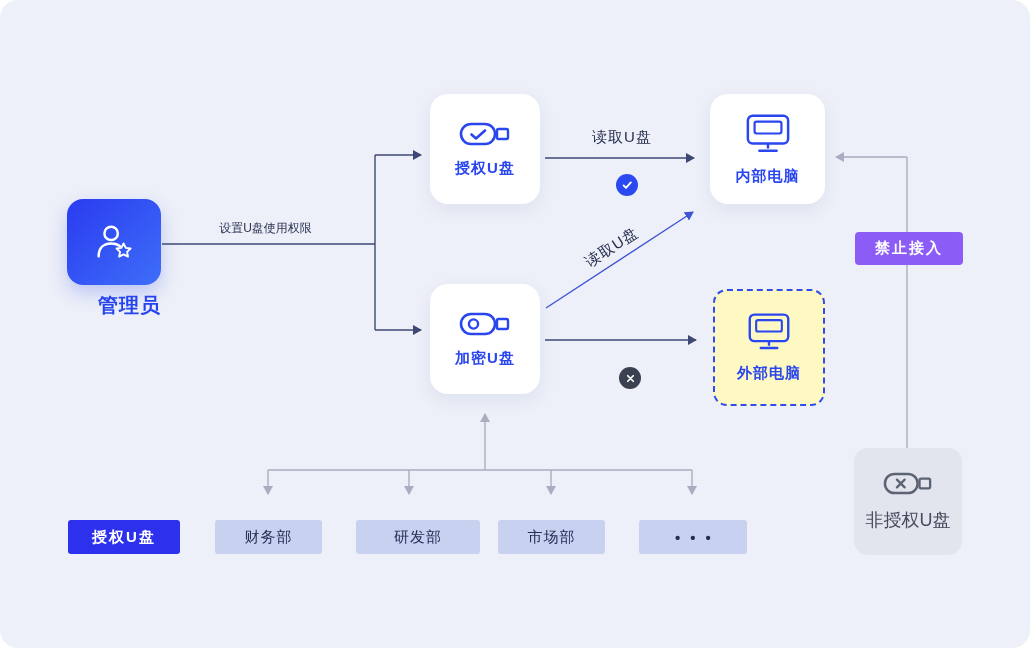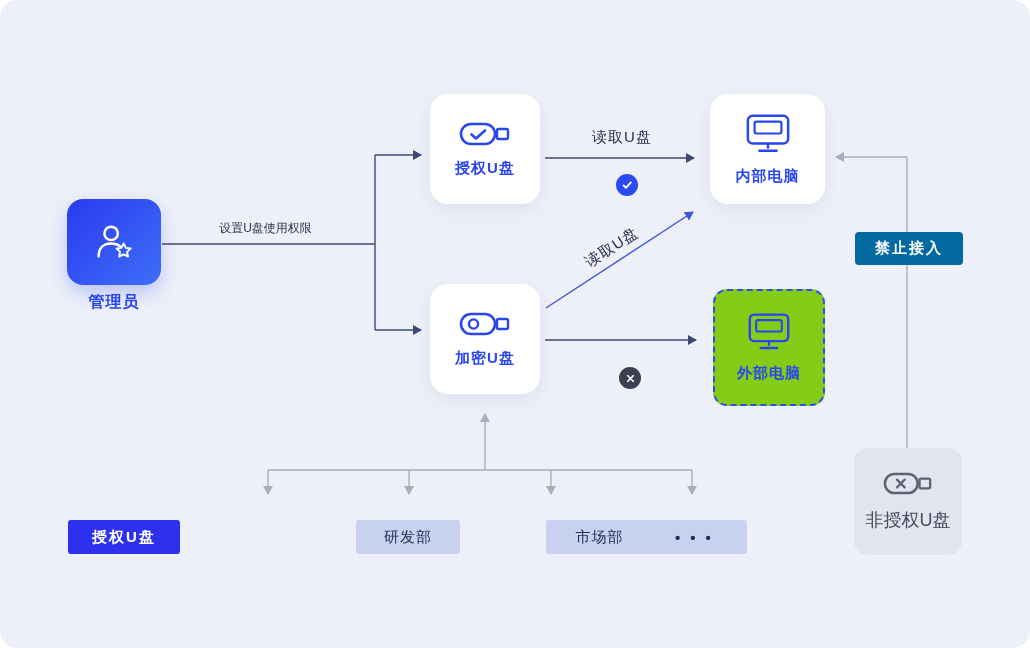--- a/index.html
+++ b/index.html
@@ -7,53 +7,53 @@
   .stage{position:relative;width:1030px;height:648px;margin:0 auto;background:#edf0f8;border-radius:18px;overflow:hidden;}
   .wires{position:absolute;left:0;top:0;z-index:1;}
 
   .card{position:absolute;z-index:2;background:#ffffff;border-radius:18px;display:flex;flex-direction:column;
         align-items:center;justify-content:center;gap:12px;box-shadow:0 6px 18px rgba(50,70,140,.08);}
   .card-label{font-size:15px;font-weight:bold;color:#2946ef;letter-spacing:1px;}
 
   .node-auth{left:430px;top:94px;width:110px;height:110px;}
   .node-int{left:710px;top:94px;width:115px;height:110px;}
   .node-enc{left:430px;top:284px;width:110px;height:110px;}
-  .node-ext{left:713px;top:289px;width:108px;height:113px;background:#84cc16;border:2px dashed #2f4cf0;border-radius:14px;box-shadow:none;}
+  .node-ext{left:713px;top:289px;width:108px;height:113px;background:#fef9c3;border:2px dashed #2f4cf0;border-radius:14px;box-shadow:none;}
   .node-unauth{left:854px;top:448px;width:108px;height:107px;background:#e2e5ee;border-radius:14px;box-shadow:none;}
   .muted-label{color:#454c5e;font-weight:500;font-size:18px;letter-spacing:0;}
 
   .admin-card{position:absolute;z-index:2;left:67px;top:199px;width:94px;height:86px;border-radius:16px;
               background:linear-gradient(135deg,#2a3bf0,#3e6ef8);display:flex;align-items:center;justify-content:center;
               box-shadow:0 8px 18px rgba(42,70,240,.25);}
-  .admin-label{position:absolute;z-index:2;left:67px;top:292px;width:94px;text-align:center;
-               font-size:16px;font-weight:bold;color:#2543ee;letter-spacing:1px;}
+  .admin-label{position:absolute;z-index:2;left:67px;top:292px;width:94px;text-align:right;
+               font-size:20px;font-weight:bold;color:#2543ee;letter-spacing:1px;}
 
   .note{position:absolute;z-index:2;font-size:12px;color:#2c3252;text-align:center;}
   .note1{left:163px;top:220px;width:205px;}
   .note2{left:158px;top:255px;width:215px;}
 
   .edge-label{position:absolute;z-index:2;font-size:15px;font-weight:500;color:#272e4e;text-align:center;letter-spacing:1px;}
   .lbl-read-top{left:557px;top:128px;width:130px;}
   .lbl-read-diag{left:552px;top:238px;width:120px;transform:rotate(-33deg);}
   .lbl-forbid{left:547px;top:306px;width:150px;}
 
   .mark-circle{position:absolute;z-index:3;width:22px;height:22px;border-radius:50%;display:flex;align-items:center;justify-content:center;}
   .chk{left:616px;top:174px;background:#2b49f0;}
   .xmark{left:619px;top:367px;background:#3b4150;}
 
   .badge{position:absolute;z-index:3;display:flex;align-items:center;justify-content:center;color:#ffffff;
          font-weight:bold;font-size:15px;letter-spacing:2px;}
-  .badge-forbid{left:855px;top:232px;width:108px;height:33px;background:#0369a1;border-radius:4px;}
+  .badge-forbid{left:855px;top:232px;width:108px;height:33px;background:#8b5cf6;border-radius:4px;}
   .badge-legend{left:68px;top:520px;width:112px;height:34px;background:#2d31ee;border-radius:3px;}
 
   .dept{position:absolute;z-index:2;top:520px;height:34px;display:flex;align-items:center;justify-content:center;
         background:#c8d1f0;color:#262d55;font-size:15px;letter-spacing:1px;border-radius:3px;}
   .dept1{left:215px;width:107px;}
-  .dept2{left:356px;width:104px;}
-  .dept3{left:498px;width:107px;margin-left:48px;}
+  .dept2{left:356px;width:124px;}
+  .dept3{left:498px;width:107px;}
   .dept-more{left:639px;width:108px;}
   .more-text{font-weight:bold;font-size:15px;letter-spacing:10px;padding-left:10px;color:#262d55;}
 </style>
 </head>
 <body>
 
 <div class="stage">
 
   <svg class="wires" width="1030" height="648" viewBox="0 0 1030 648">
     <defs>
@@ -155,19 +155,20 @@
   </div>
   <div class="mark-circle xmark">
     <svg viewBox="0 0 14 14" width="11" height="11">
       <path d="M3.5 3.5 l7 7 M10.5 3.5 l-7 7" fill="none" stroke="#ffffff" stroke-width="2.2" stroke-linecap="round"></path>
     </svg>
   </div>
 
   <div class="badge badge-forbid">禁止接入</div>
   <div class="badge badge-legend">授权U盘</div>
 
+  <div class="dept dept1">财务部</div>
   <div class="dept dept2">研发部</div>
   <div class="dept dept3">市场部</div>
   <div class="dept dept-more">
     <span class="more-text">•••</span>
   </div>
 
 </div>
 
 </body></html>

